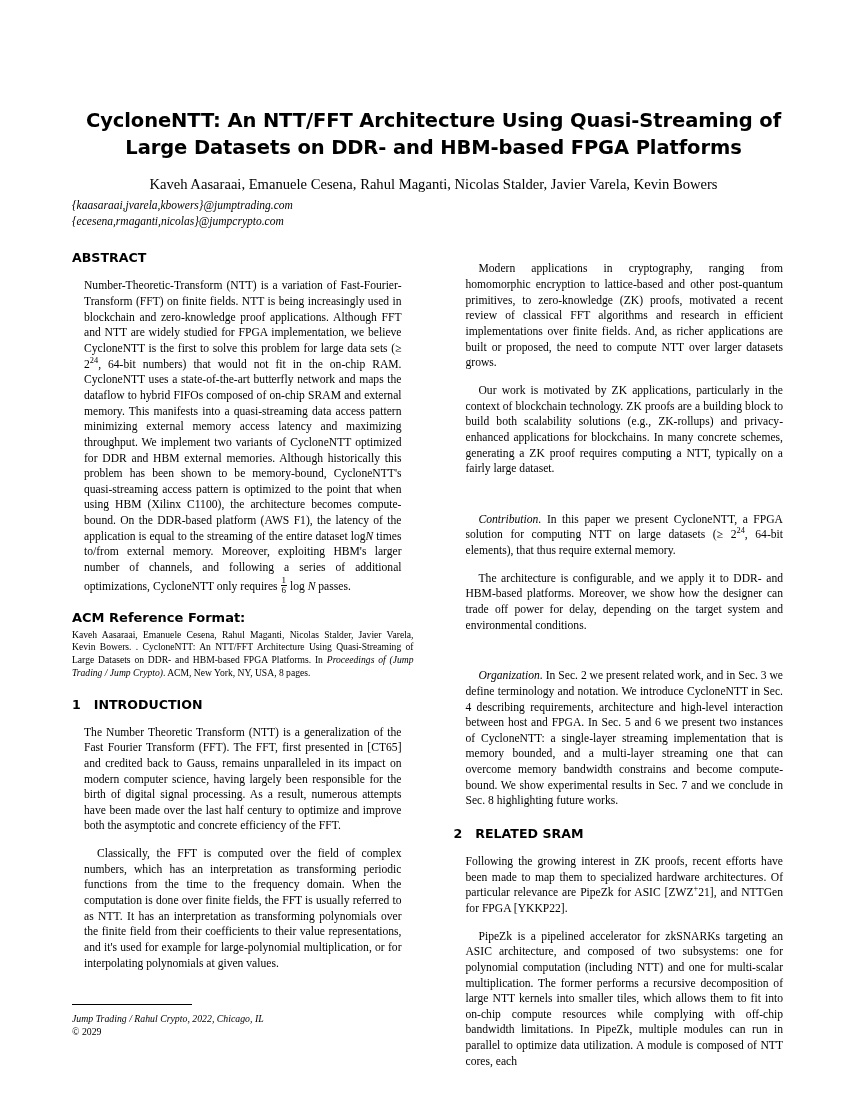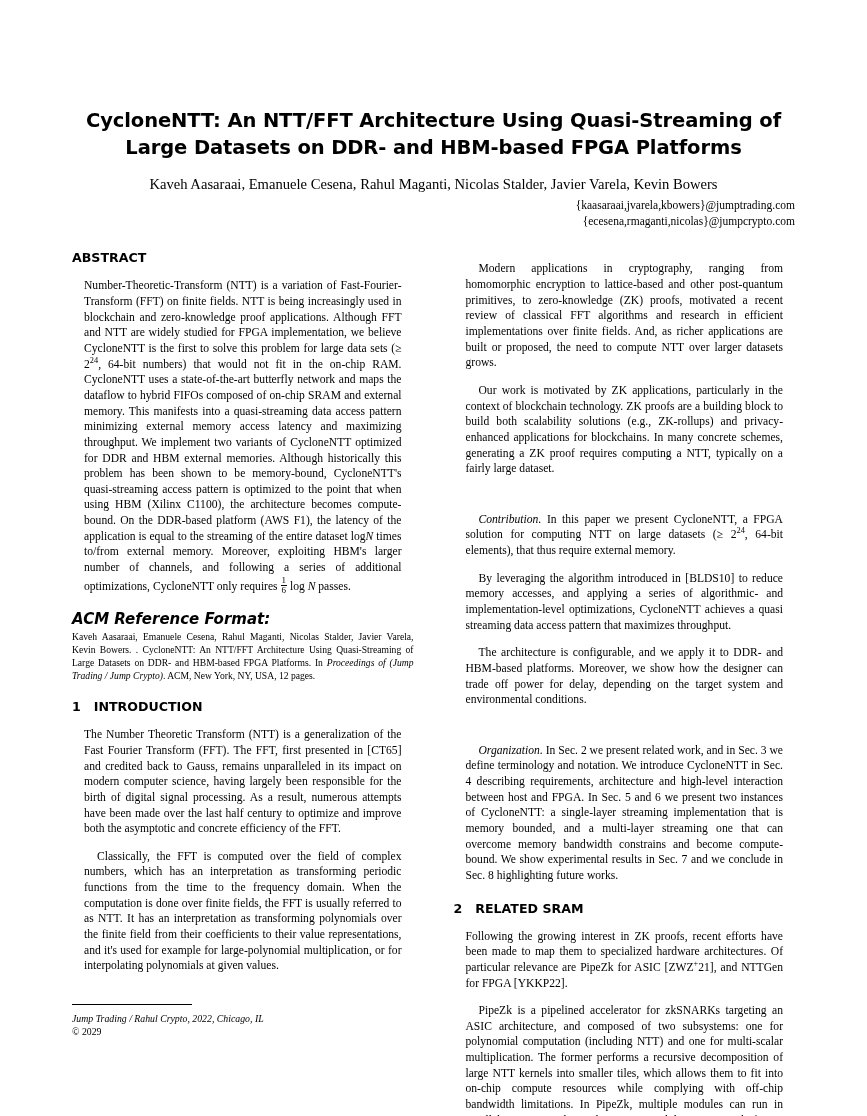--- a/index.html
+++ b/index.html
@@ -29,24 +29,25 @@
     text-align: center;
     letter-spacing: -0.1px;
     margin: 0 6px 14px 6px;
   }
   .authors {
     text-align: center;
     font-size: 14.6px;
     margin: 0 0 4px 0;
   }
   .emails {
-    text-align: right;
+    text-align: left;
     font-size: 11.5px;
     line-height: 1.42;
     margin: 0 0 20px 0;
+    font-style: italic;
   }
   .columns {
     display: flex;
     gap: 40px;
   }
   .col {
     width: 347px;
     font-size: 11.6px;
     line-height: 1.35;
     text-align: justify;
@@ -70,23 +71,22 @@
   p {
     margin: 12px;
     text-align: justify;
   }
   p.indent {
     text-indent: 13px;
   }
   .acm-ref-head {
     font-family: "DejaVu Sans", sans-serif;
     font-weight: bold;
-    font-size: 15px;
+    font-size: 13px;
     margin: 14px 0 2px 0;
-    font-style: italic;
   }
   .acm-ref-body {
     font-size: 9.6px;
     line-height: 1.33;
     text-align: justify;
   }
   .para-lead {
     font-style: italic;
   }
   sup {
@@ -149,42 +149,41 @@
 
   <div class="columns">
 
     <div class="col">
 
       <div class="sec-head">ABSTRACT</div>
 
       <p><span>Number-Theoretic-Transform (NTT) is a variation of Fast-Fourier-Transform (FFT) on finite fields. NTT is being increasingly used in blockchain and zero-knowledge proof applications. Although FFT and NTT are widely studied for FPGA implementation, we believe CycloneNTT is the first to solve this problem for large data sets (</span><span>≥ 2</span><sup>24</sup><span>, 64-bit numbers) that would not fit in the on-chip RAM. CycloneNTT uses a state-of-the-art butterfly network and maps the dataflow to hybrid FIFOs composed of on-chip SRAM and external memory. This manifests into a quasi-streaming data access pattern minimizing external memory access latency and maximizing throughput. We implement two variants of CycloneNTT optimized for DDR and HBM external memories. Although historically this problem has been shown to be memory-bound, CycloneNTT's quasi-streaming access pattern is optimized to the point that when using HBM (Xilinx C1100), the architecture becomes compute-bound. On the DDR-based platform (AWS F1), the latency of the application is equal to the streaming of the entire dataset log</span><span class="ital">N</span><span> times to/from external memory. Moreover, exploiting HBM's larger number of channels, and following a series of additional optimizations, CycloneNTT only requires </span><span class="frac"><span class="num">1</span><span class="den">6</span></span><span> log </span><span class="ital">N</span><span> passes.</span></p>
 
       <div class="acm-ref-head">ACM Reference Format:</div>
-      <div class="acm-ref-body"><span>Kaveh Aasaraai, Emanuele Cesena, Rahul Maganti, Nicolas Stalder, Javier Varela, Kevin Bowers. . CycloneNTT: An NTT/FFT Architecture Using Quasi-Streaming of Large Datasets on DDR- and HBM-based FPGA Platforms. In </span><span class="ital">Proceedings of  (Jump Trading / Jump Crypto)</span><span>. ACM, New York, NY, USA, 12 pages.</span></div>
+      <div class="acm-ref-body"><span>Kaveh Aasaraai, Emanuele Cesena, Rahul Maganti, Nicolas Stalder, Javier Varela, Kevin Bowers. . CycloneNTT: An NTT/FFT Architecture Using Quasi-Streaming of Large Datasets on DDR- and HBM-based FPGA Platforms. In </span><span class="ital">Proceedings of  (Jump Trading / Jump Crypto)</span><span>. ACM, New York, NY, USA, 8 pages.</span></div>
 
       <div class="sec-head-num">
         <span>1</span>
         <span>INTRODUCTION</span>
       </div>
 
       <p>The Number Theoretic Transform (NTT) is a generalization of the Fast Fourier Transform (FFT). The FFT, first presented in [CT65] and credited back to Gauss, remains unparalleled in its impact on modern computer science, having largely been responsible for the birth of digital signal processing. As a result, numerous attempts have been made over the last half century to optimize and improve both the asymptotic and concrete efficiency of the FFT.</p>
       <p class="indent">Classically, the FFT is computed over the field of complex numbers, which has an interpretation as transforming periodic functions from the time to the frequency domain. When the computation is done over finite fields, the FFT is usually referred to as NTT. It has an interpretation as transforming polynomials over the finite field from their coefficients to their value representations, and it's used for example for large-polynomial multiplication, or for interpolating polynomials at given values.</p>
 
     </div>
 
     <div class="col">
 
       <p class="indent">Modern applications in cryptography, ranging from homomorphic encryption to lattice-based and other post-quantum primitives, to zero-knowledge (ZK) proofs, motivated a recent review of classical FFT algorithms and research in efficient implementations over finite fields. And, as richer applications are built or proposed, the need to compute NTT over larger datasets grows.</p>
       <p class="indent">Our work is motivated by ZK applications, particularly in the context of blockchain technology. ZK proofs are a building block to build both scalability solutions (e.g., ZK-rollups) and privacy-enhanced applications for blockchains. In many concrete schemes, generating a ZK proof requires computing a NTT, typically on a fairly large dataset.</p>
 
       <div class="gap"></div>
 
       <p class="indent"><span class="para-lead">Contribution.</span><span>  In this paper we present CycloneNTT, a FPGA solution for computing NTT on large datasets (</span><span>≥ 2</span><sup>24</sup><span>, 64-bit elements), that thus require external memory.</span></p>
 
-      <p class="indent">By leveraging the algorithm introduced in [BLDS10] to reduce memory accesses, and applying a series of algorithmic- and implementation-level optimizations, CycloneNTT achieves a quasi streaming data access pattern that maximizes throughput.</p>
       <p class="indent">The architecture is configurable, and we apply it to DDR- and HBM-based platforms. Moreover, we show how the designer can trade off power for delay, depending on the target system and environmental conditions.</p>
 
       <div class="gap"></div>
 
       <p class="indent"><span class="para-lead">Organization.</span><span>  In Sec. 2 we present related work, and in Sec. 3 we define terminology and notation. We introduce CycloneNTT in Sec. 4 describing requirements, architecture and high-level interaction between host and FPGA. In Sec. 5 and 6 we present two instances of CycloneNTT: a single-layer streaming implementation that is memory bounded, and a multi-layer streaming one that can overcome memory bandwidth constrains and become compute-bound. We show experimental results in Sec. 7 and we conclude in Sec. 8 highlighting future works.</span></p>
 
       <div class="sec-head-num">
         <span>2</span>
         <span>RELATED SRAM</span>
       </div>

